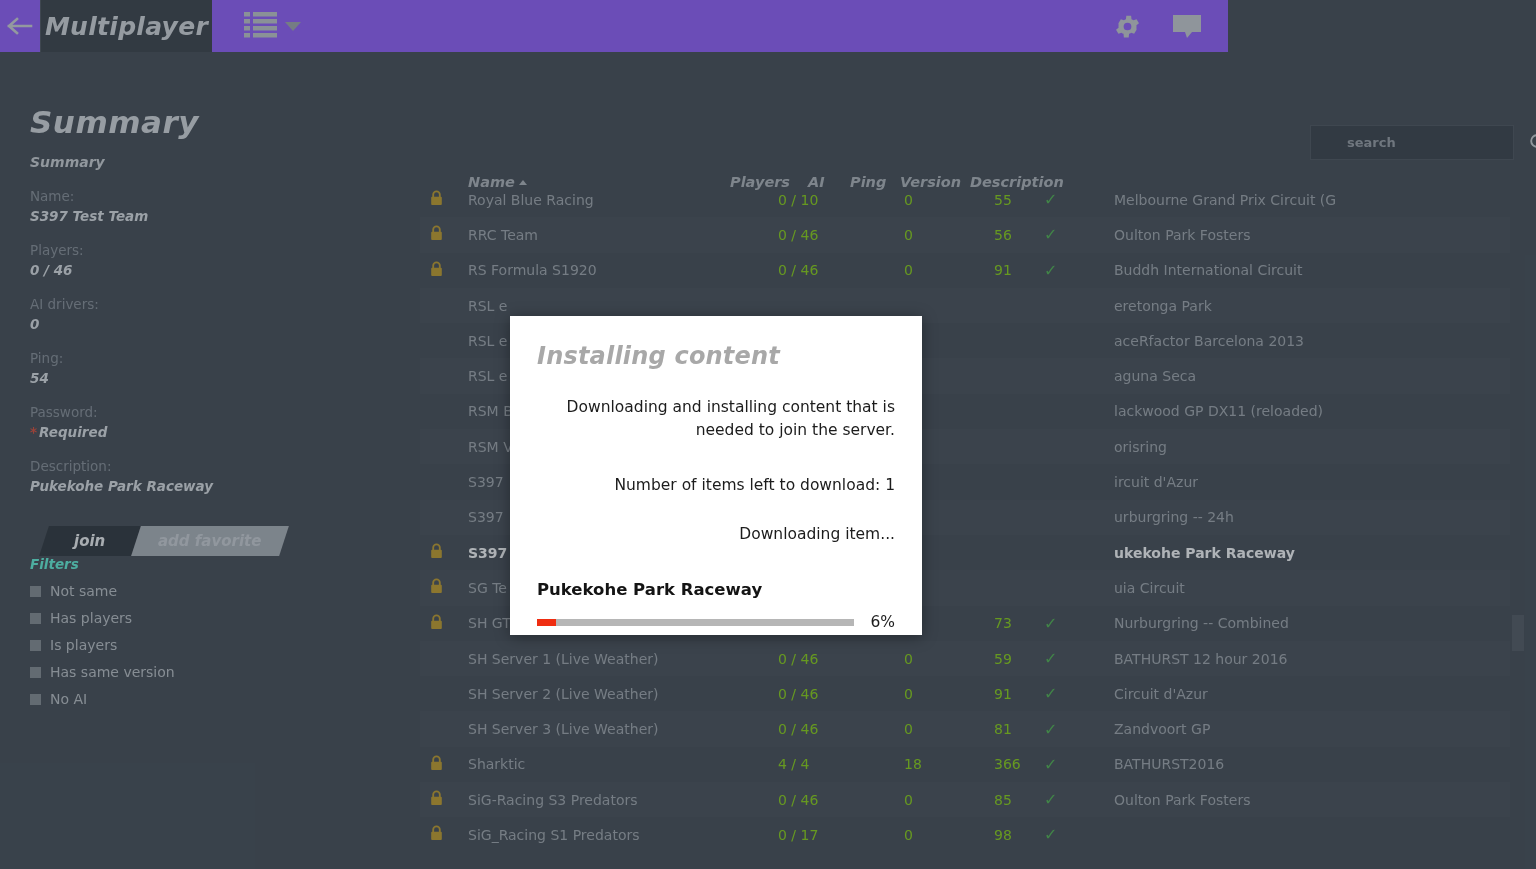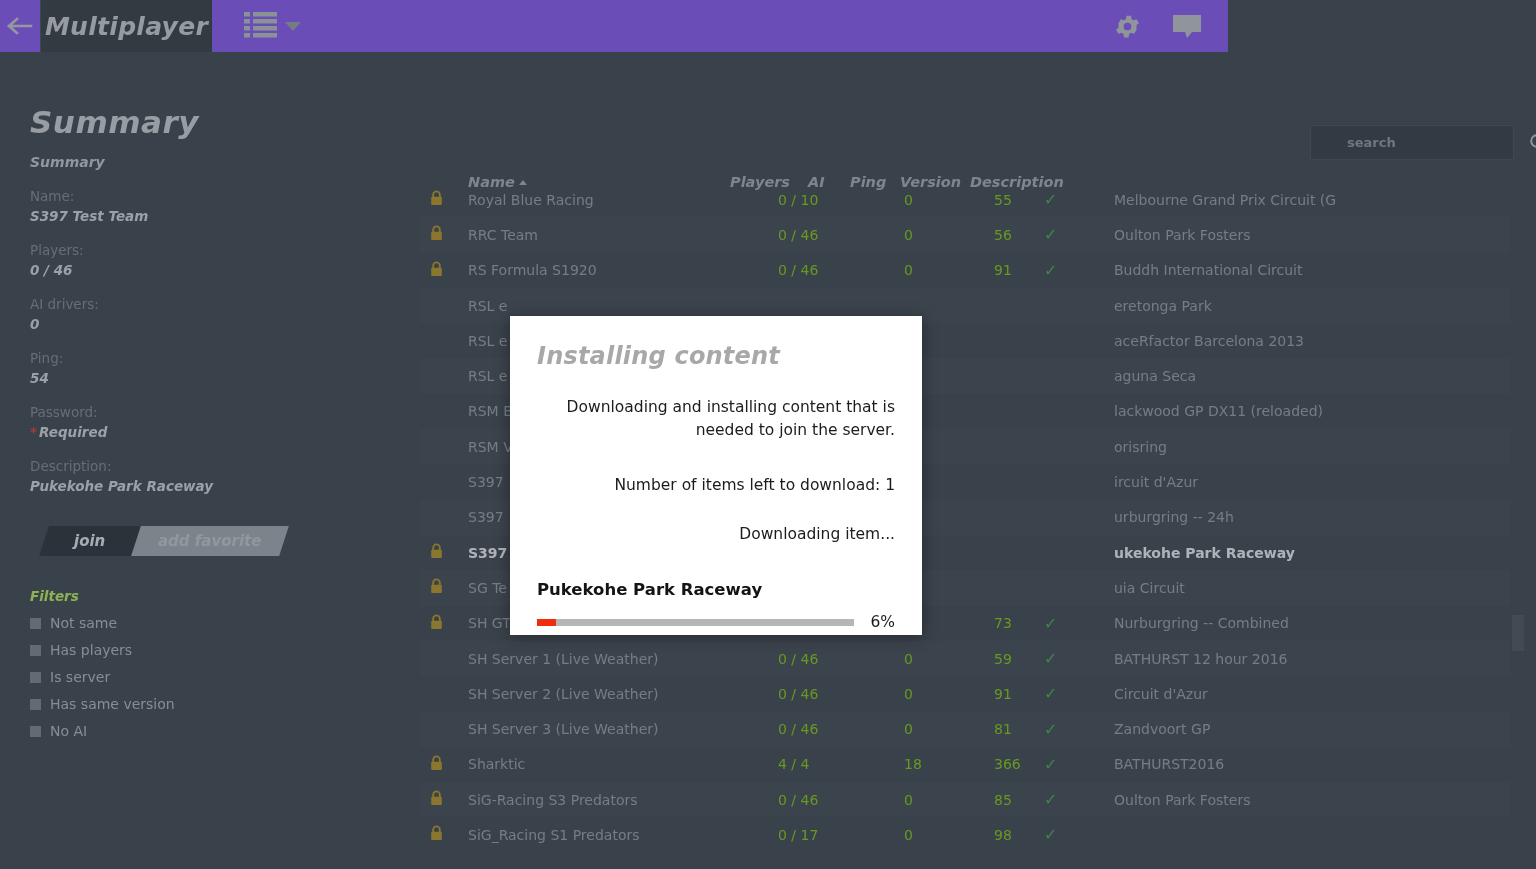--- a/index.html
+++ b/index.html
@@ -86,22 +86,21 @@
   .skew-btn > span {
     transform: skewX(18deg);
     font-style: italic; font-weight: bold; font-size: 15px;
   }
   .btn-join { width: 92px; background: #2b333c; margin-left: 14px; }
   .btn-join > span { color: #e6eaee; }
   .btn-fav { width: 148px; background: #a5adb5; }
   .btn-fav > span { color: #c3cad1; }
 
   .filters-title {
-    margin-top: 32px;
-    font-size: 13.5px; font-weight: bold; font-style: italic; color: #bef264;
+    font-size: 13.5px; font-weight: bold; font-style: italic; color: #5eead4;
   }
   .filter-row {
     margin-top: 11px; display: flex; align-items: center; gap: 9px;
   }
   .cb {
     width: 11px; height: 11px; background: #7f888f; display: block;
   }
   .filter-label { font-size: 14px; color: #b4bbc2; }
 
   
@@ -300,21 +299,21 @@
     <div class="filter-row">
       <span class="cb"></span>
       <span class="filter-label">Not same</span>
     </div>
     <div class="filter-row">
       <span class="cb"></span>
       <span class="filter-label">Has players</span>
     </div>
     <div class="filter-row">
       <span class="cb"></span>
-      <span class="filter-label">Is server</span>
+      <span class="filter-label">Is players</span>
     </div>
     <div class="filter-row">
       <span class="cb"></span>
       <span class="filter-label">Has same version</span>
     </div>
     <div class="filter-row">
       <span class="cb"></span>
       <span class="filter-label">No AI</span>
     </div>
   </div>

